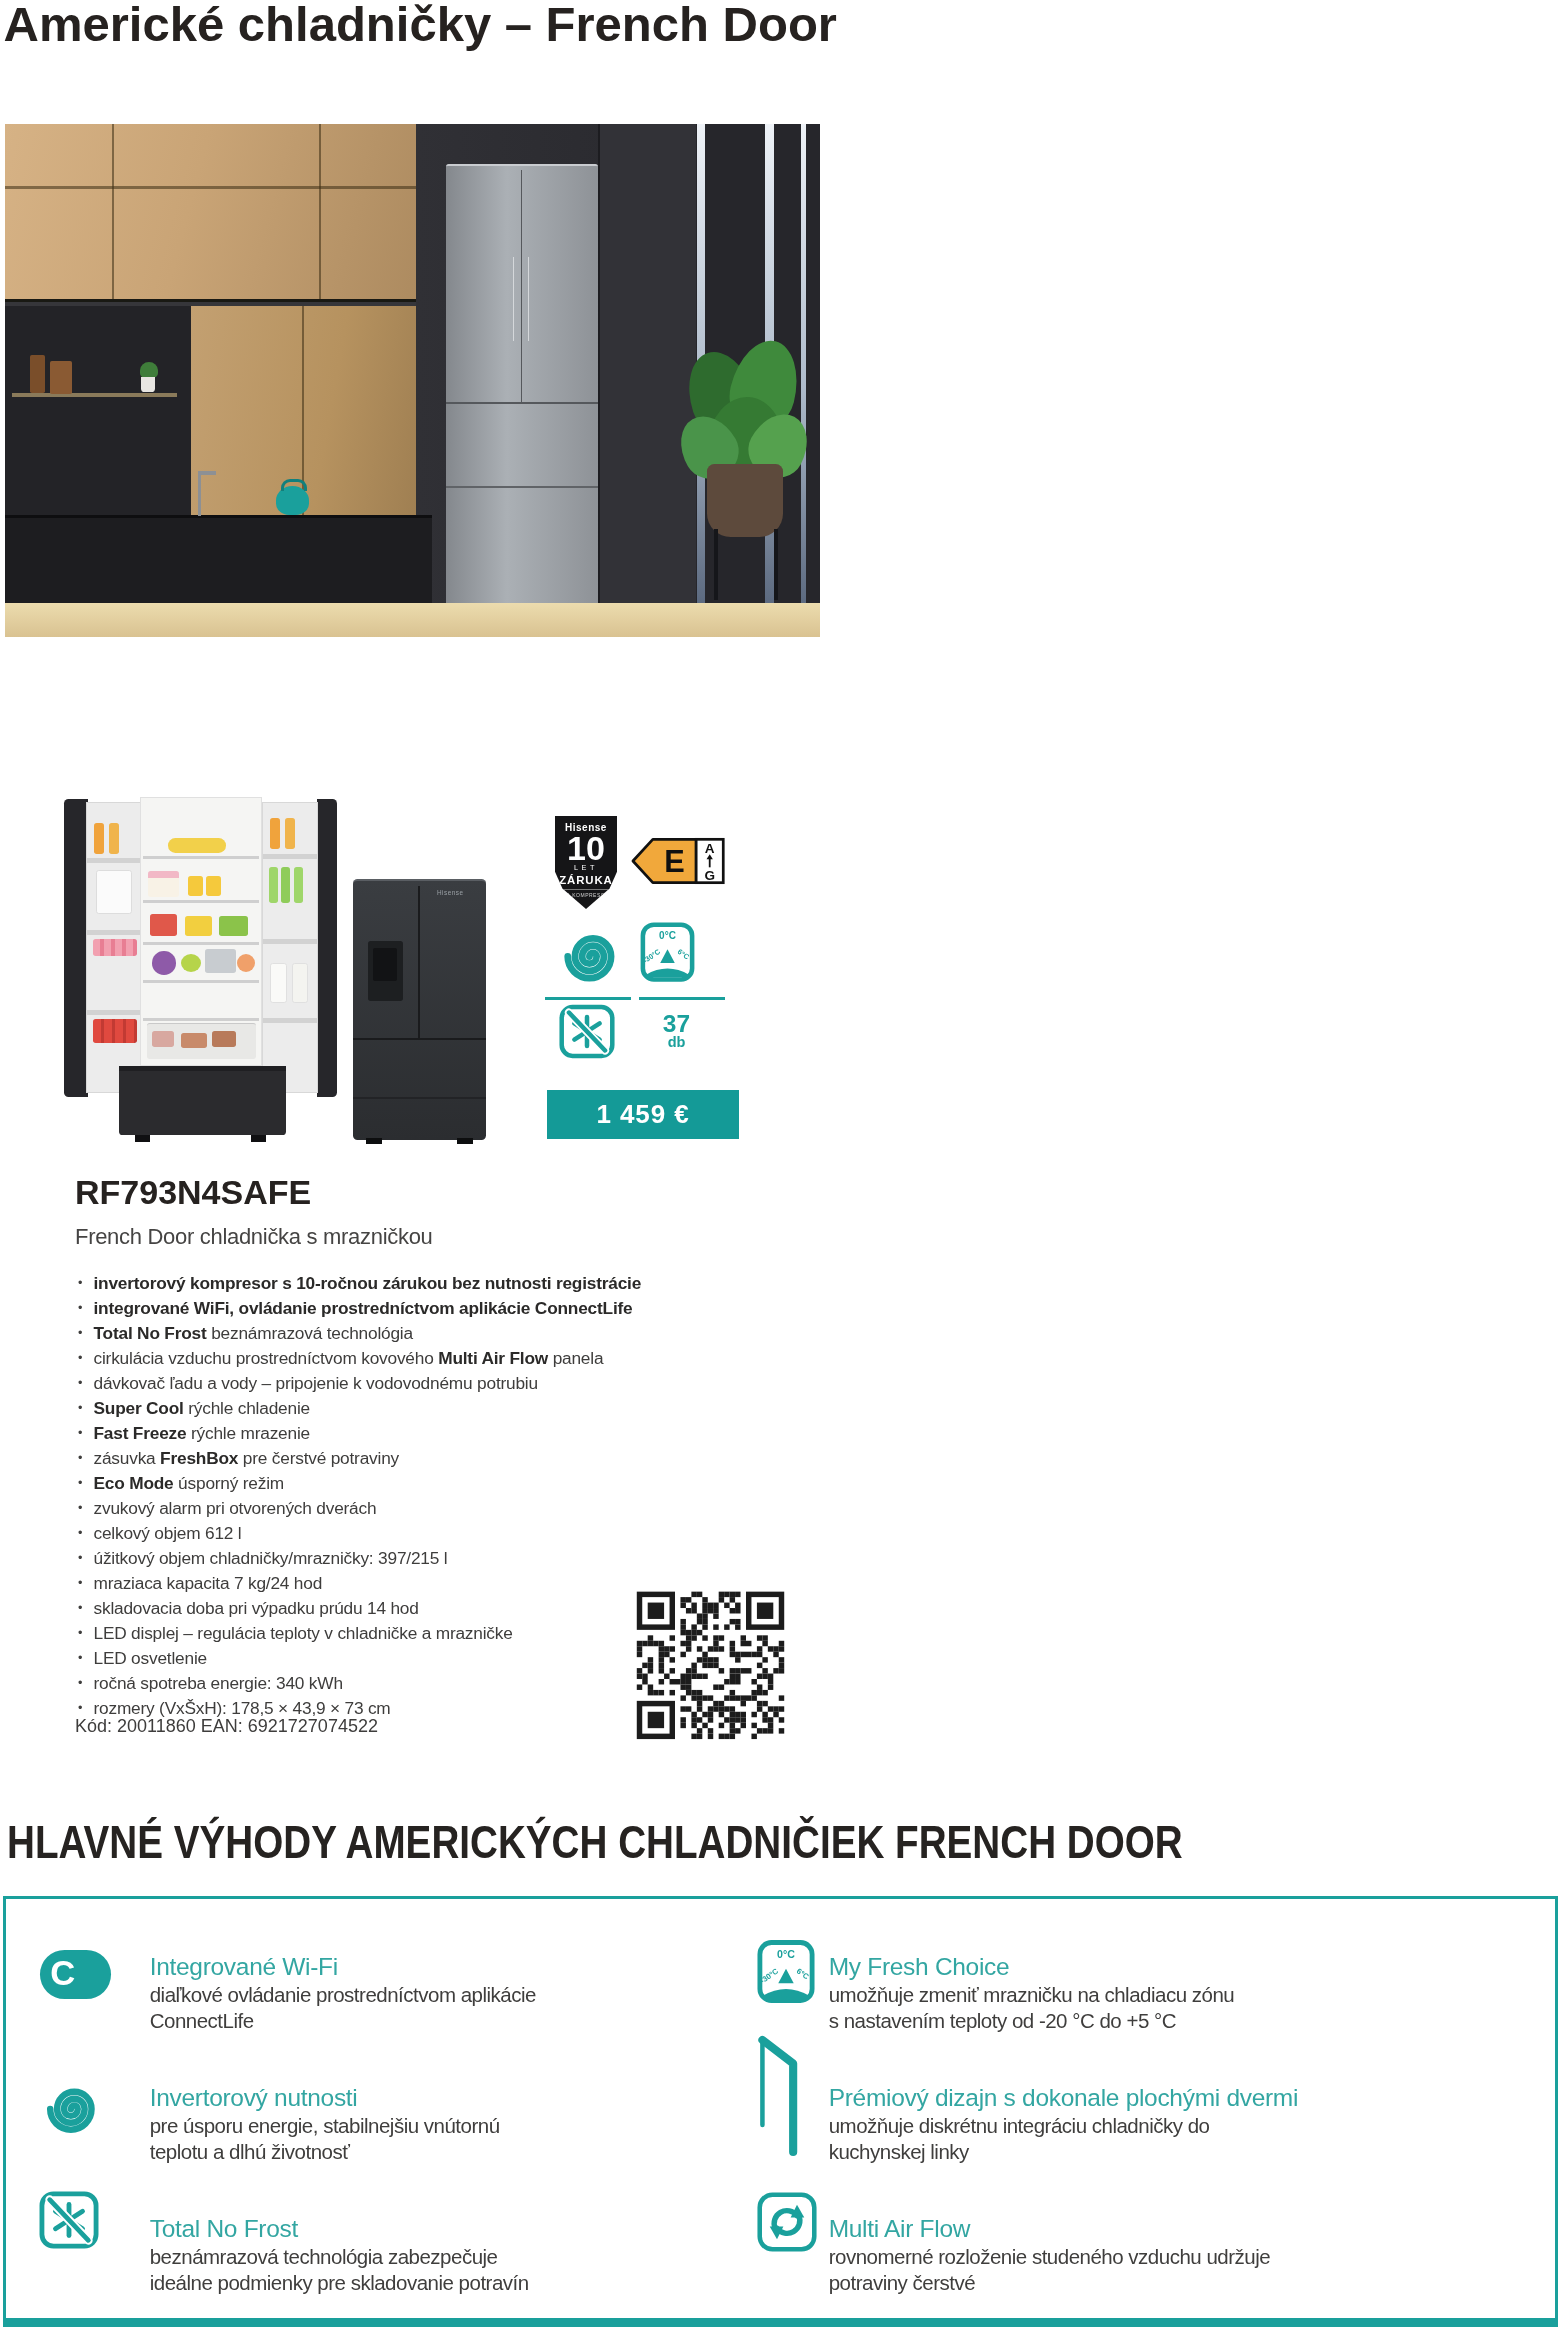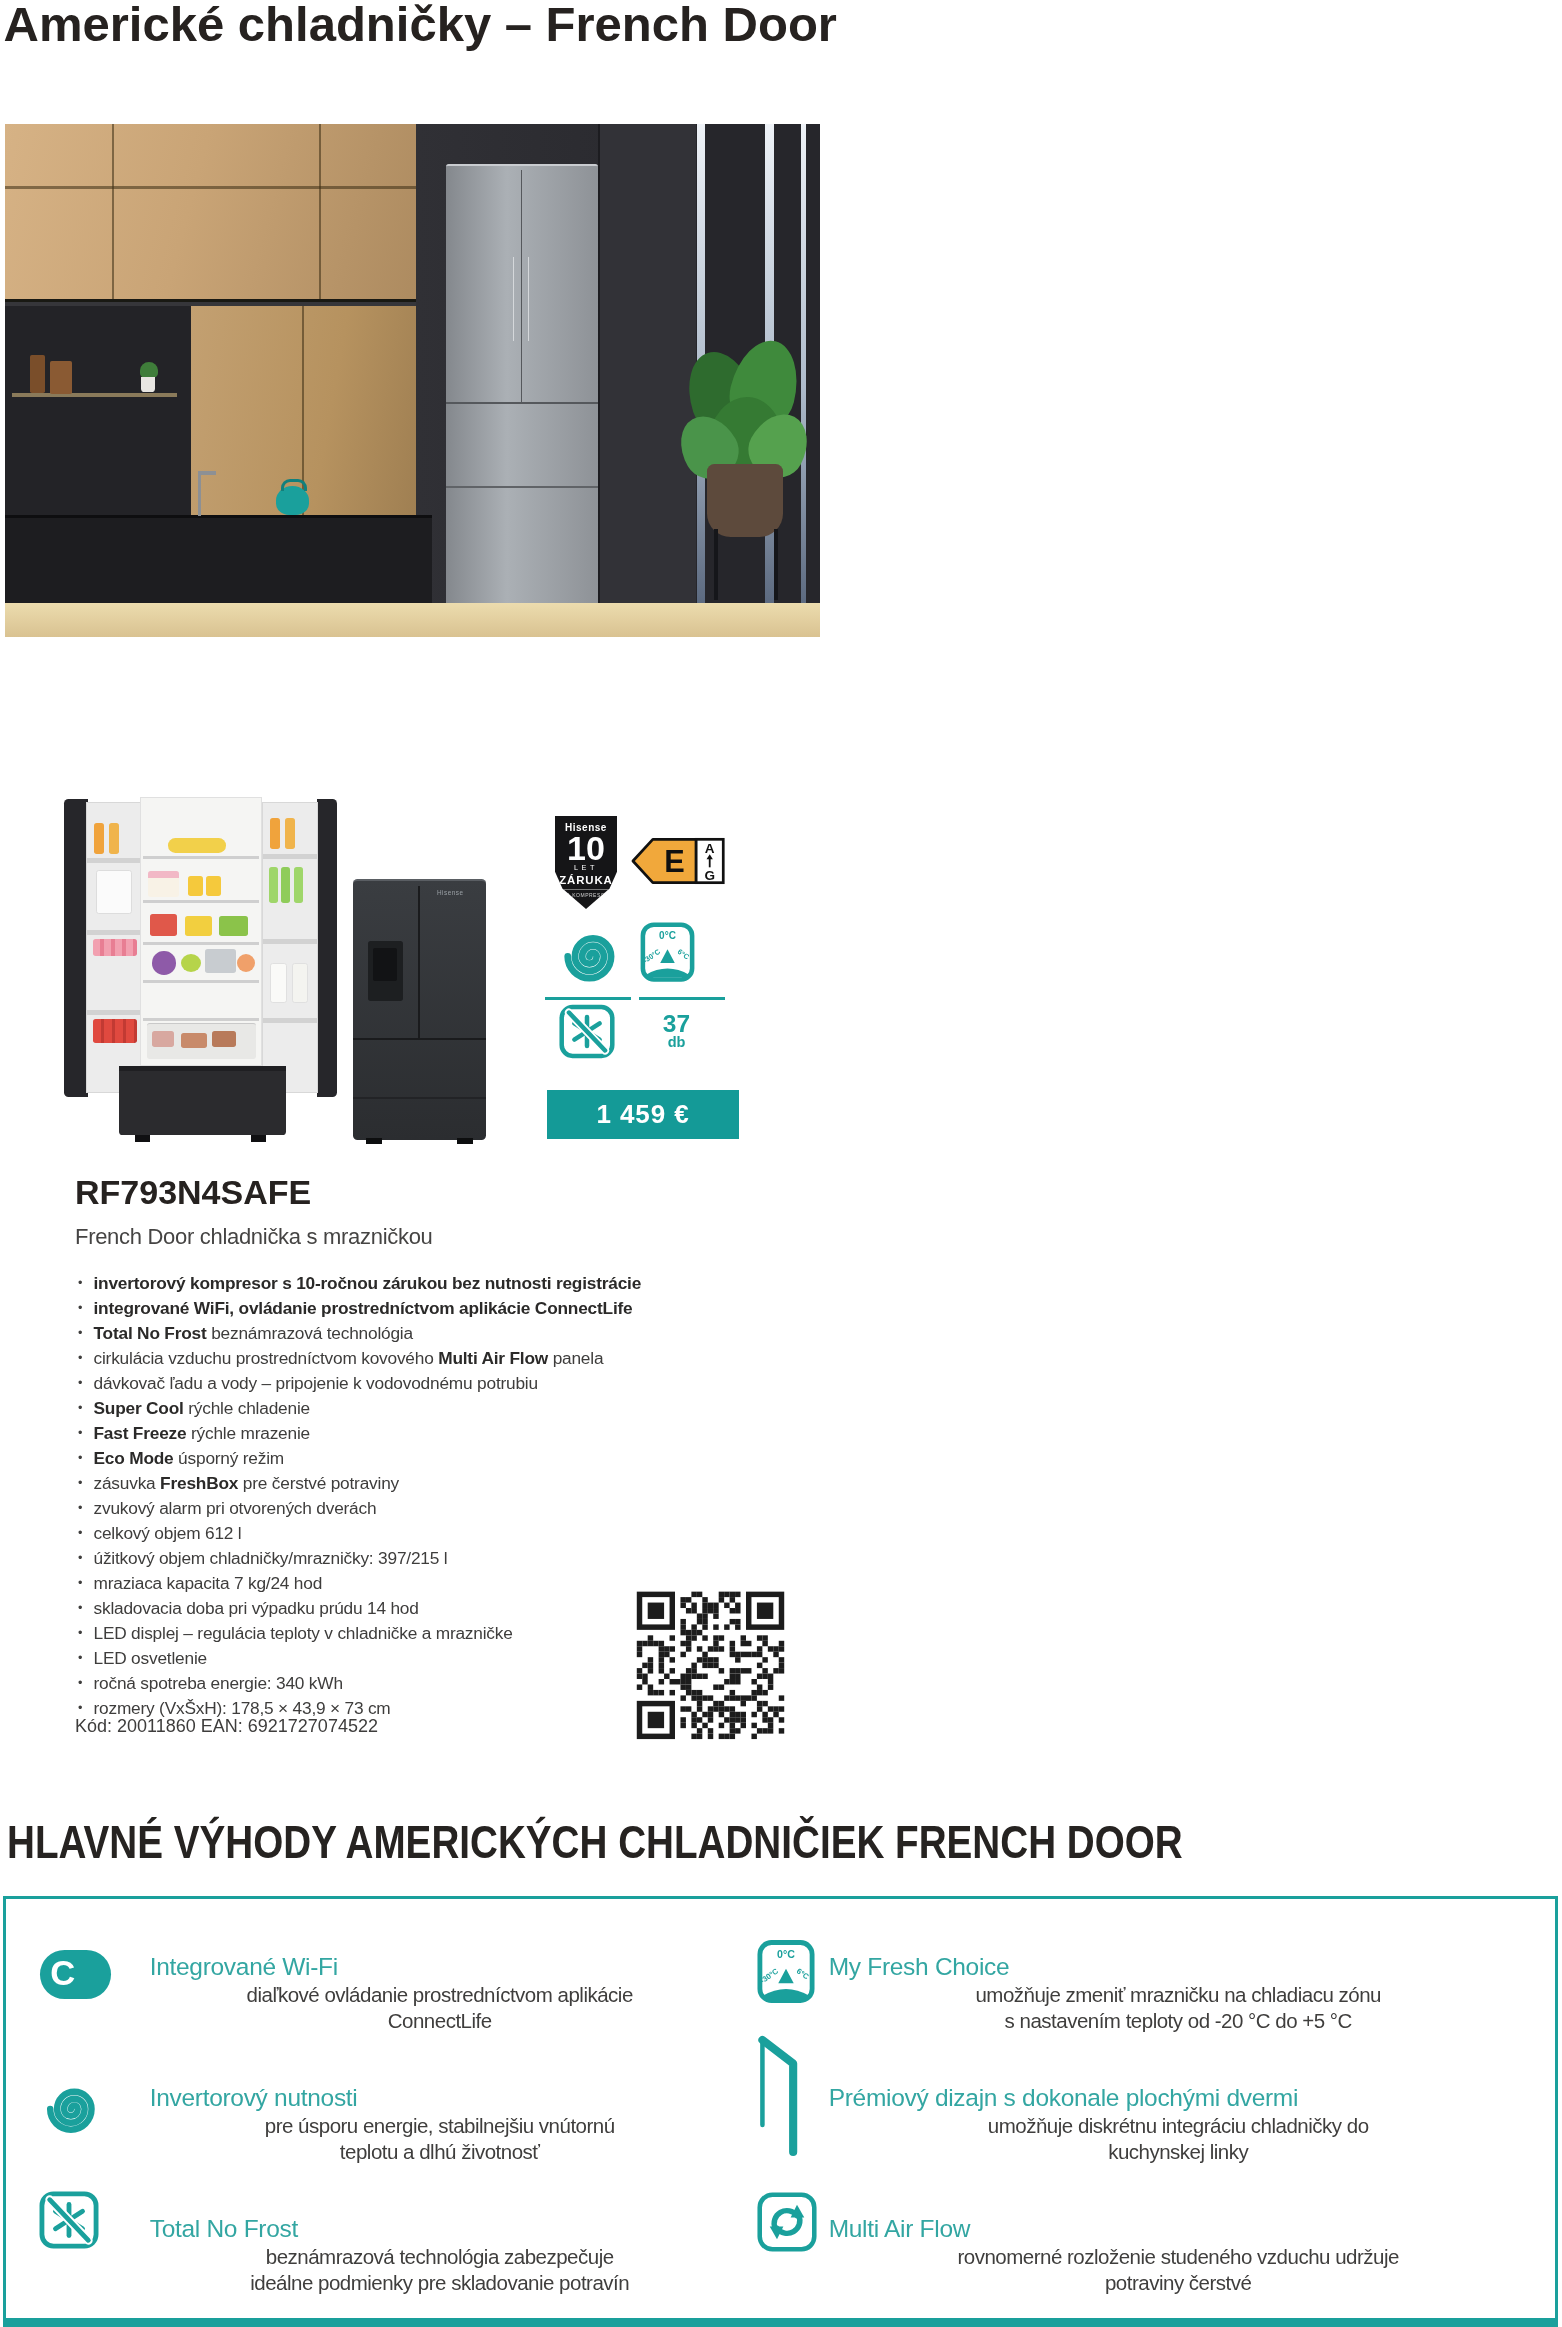--- a/index.html
+++ b/index.html
@@ -106,21 +106,21 @@
   #benefits-heading{position:absolute;left:7.3px;top:1816px;margin:0;font-size:46px;line-height:53px;font-weight:bold;
     color:#262321;transform:scaleX(.84);transform-origin:left center;white-space:nowrap;}
   #benefits-box{position:absolute;left:2.7px;top:1896px;width:1555px;height:431px;background:#fff;
     border:3.6px solid #1aa09c;border-bottom-width:9px;}
   #benefits-grid{display:grid;grid-template-columns:111px 607px 72px 1fr;grid-auto-rows:131px;
     padding:44px 0 0 33px;}
   .benefit-item{display:contents;}
   .benefit-icon-cell{position:relative;}
   .benefit-text-cell{padding-top:9px;padding-right:27px;}
   .benefit-title{font-size:24.5px;color:#33a6a2;letter-spacing:-0.3px;line-height:30px;}
-  .benefit-desc{font-size:20.5px;color:#3f3e3d;letter-spacing:-0.5px;line-height:26px;text-align:center;}
+  .benefit-desc{font-size:20.5px;color:#3f3e3d;letter-spacing:-0.5px;line-height:26px;}
   .ticon{stroke:#1aa09c;fill:none;stroke-linecap:round;stroke-linejoin:round;}
 </style>
 </head>
 <body>
 
 <div id="page" data-name="catalog-page">
 
   <h1 id="page-title" data-name="page-title">Americké chladničky – French Door</h1>
 
   <div id="photo" data-name="kitchen-photo">
@@ -283,22 +283,22 @@
   <div id="model-subtitle" data-name="model-subtitle">French Door chladnička s mrazničkou</div>
 
   <ul id="feature-list" data-name="feature-list">
       <li data-name="feature-item"><span class="bold">invertorový kompresor s 10-ročnou zárukou bez nutnosti registrácie</span></li>
       <li data-name="feature-item"><span class="bold">integrované WiFi, ovládanie prostredníctvom aplikácie ConnectLife</span></li>
       <li data-name="feature-item"><span class="bold">Total No Frost</span><span> beznámrazová technológia</span></li>
       <li data-name="feature-item"><span>cirkulácia vzduchu prostredníctvom kovového </span><span class="bold">Multi Air Flow</span><span> panela</span></li>
       <li data-name="feature-item"><span>dávkovač ľadu a vody – pripojenie k vodovodnému potrubiu</span></li>
       <li data-name="feature-item"><span class="bold">Super Cool</span><span> rýchle chladenie</span></li>
       <li data-name="feature-item"><span class="bold">Fast Freeze</span><span> rýchle mrazenie</span></li>
+      <li data-name="feature-item"><span>zásuvka </span><span class="bold">FreshBox</span><span> pre čerstvé potraviny</span></li>
       <li data-name="feature-item"><span class="bold">Eco Mode</span><span> úsporný režim</span></li>
-      <li data-name="feature-item"><span>zásuvka </span><span class="bold">FreshBox</span><span> pre čerstvé potraviny</span></li>
       <li data-name="feature-item"><span>zvukový alarm pri otvorených dverách</span></li>
       <li data-name="feature-item"><span>celkový objem 612 l</span></li>
       <li data-name="feature-item"><span>úžitkový objem chladničky/mrazničky: 397/215 l</span></li>
       <li data-name="feature-item"><span>mraziaca kapacita 7 kg/24 hod</span></li>
       <li data-name="feature-item"><span>skladovacia doba pri výpadku prúdu 14 hod</span></li>
       <li data-name="feature-item"><span>LED displej – regulácia teploty v chladničke a mrazničke</span></li>
       <li data-name="feature-item"><span>LED osvetlenie</span></li>
       <li data-name="feature-item"><span>ročná spotreba energie: 340 kWh</span></li>
       <li data-name="feature-item"><span>rozmery (VxŠxH): 178,5 × 43,9 × 73 cm</span></li>
     </ul>

